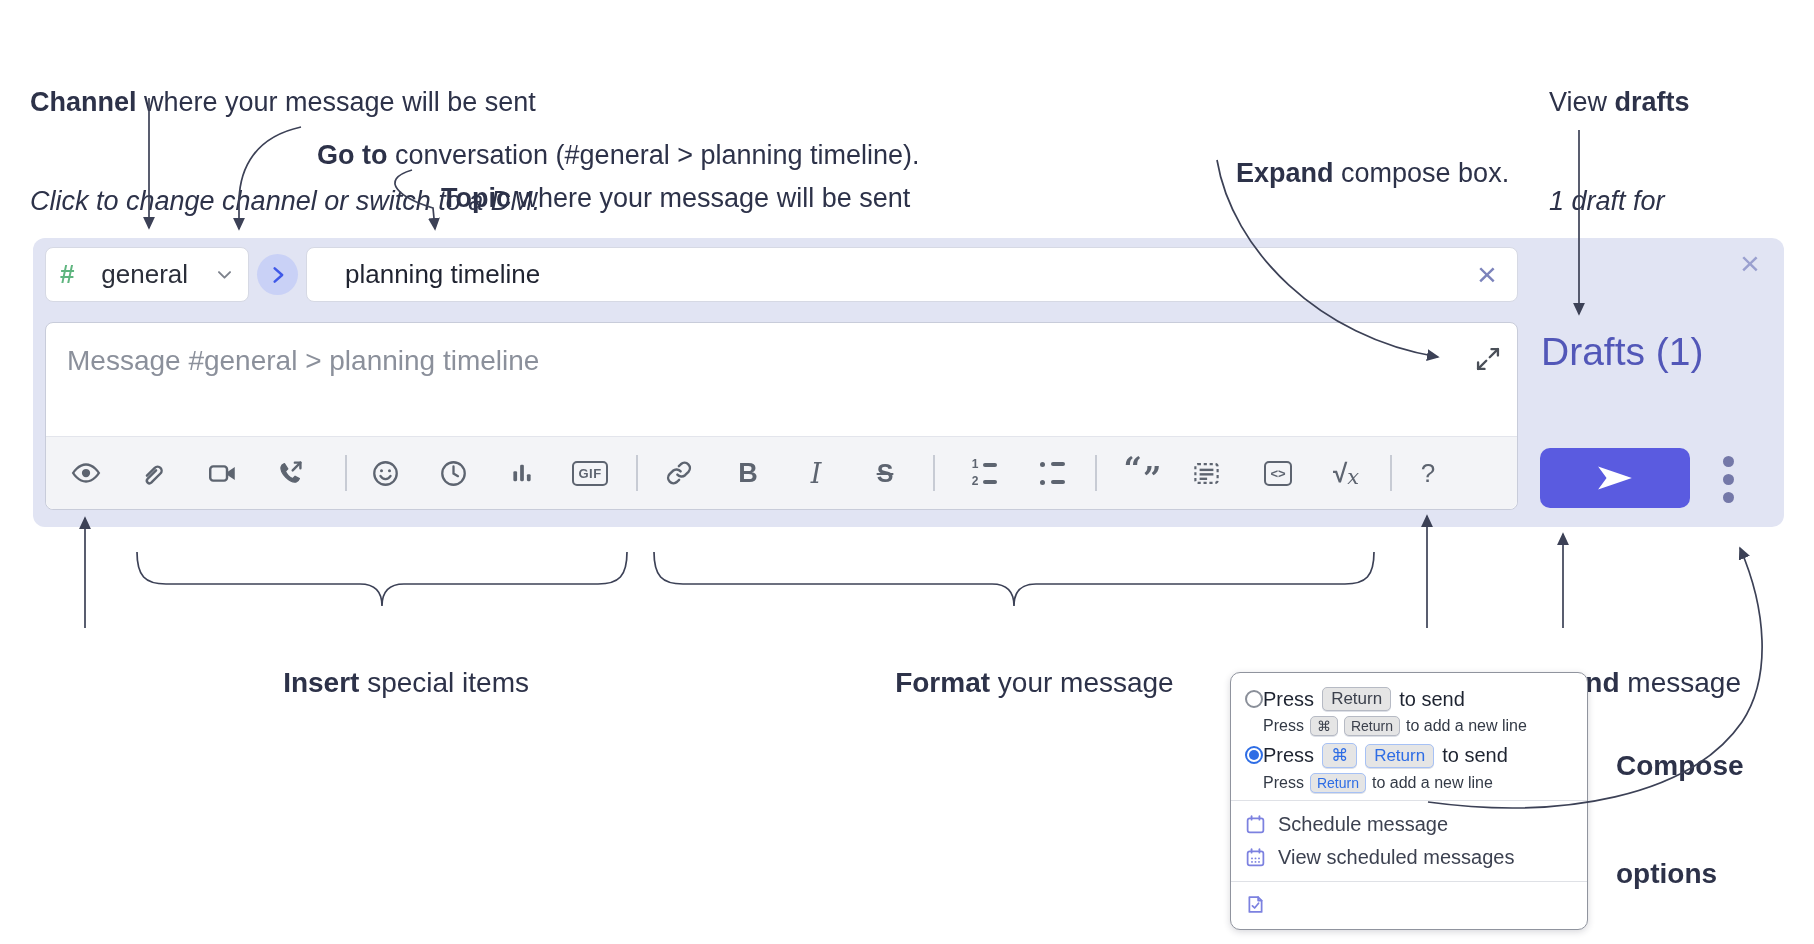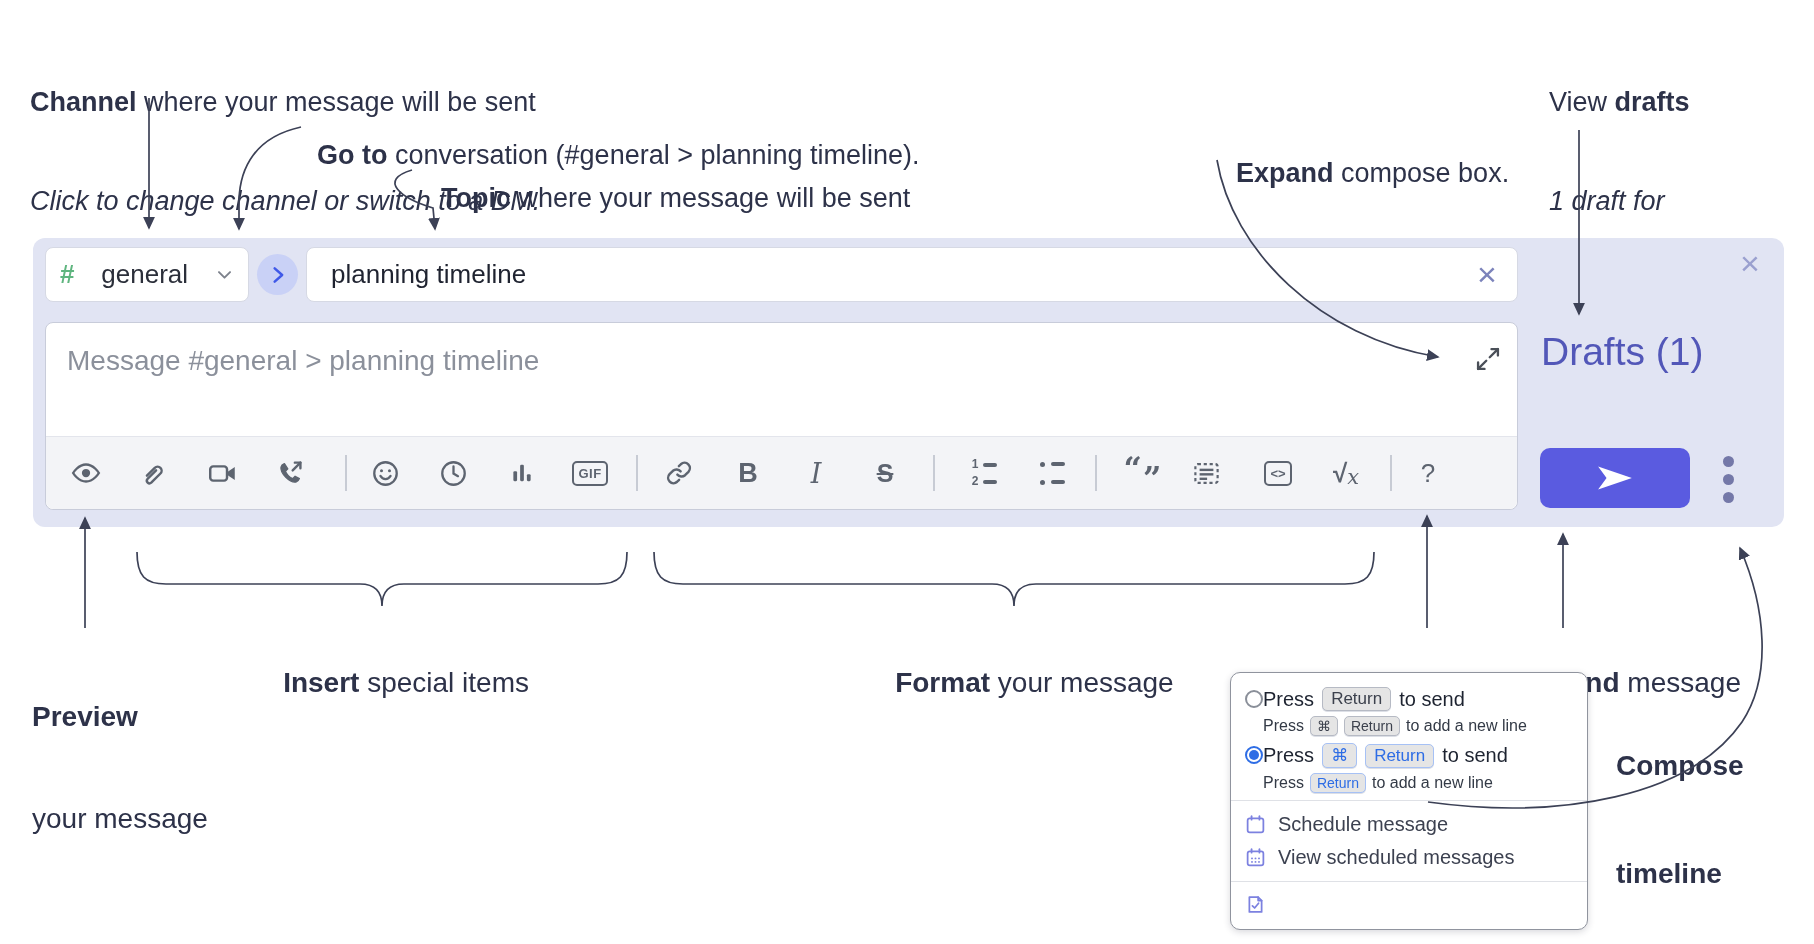--- a/index.html
+++ b/index.html
@@ -14,21 +14,21 @@
   
   #panel{left:33px;top:238px;width:1751px;height:289px;background:#e1e4f3;border-radius:12px;}
   .field{position:absolute;background:#fff;border:1px solid #d6d9e4;border-radius:8px;box-sizing:border-box;}
   #channel-btn{left:12px;top:9px;width:204px;height:55px;display:flex;align-items:center;gap:10px;
                padding:0 14px;cursor:pointer;}
   #channel-btn .hash{color:#5fb57f;font-weight:700;font-size:26px;}
   #channel-btn .cname{font-size:26px;color:#2b2f3a;flex:1;}
   #goto-btn{left:224px;top:16px;width:41px;height:41px;border-radius:50%;background:#c9d1f6;
             display:flex;align-items:center;justify-content:center;cursor:pointer;}
   #topic-field{left:273px;top:9px;width:1212px;height:55px;font-size:26px;color:#1f2330;
-               padding:0 56px 0 24px;outline:none;font-family:"Liberation Sans",sans-serif;}
+               padding:0 56px 0 38px;outline:none;font-family:"Liberation Sans",sans-serif;}
   #topic-clear{left:1432px;top:13px;width:44px;height:46px;font-size:34px;color:#7c83bb;border:none;
                background:none;cursor:pointer;line-height:44px;text-align:center;padding:0;}
   #panel-close{left:1694px;top:2px;width:46px;height:46px;font-size:34px;font-weight:300;color:#9aa0cf;
                border:none;background:none;cursor:pointer;line-height:44px;text-align:center;padding:0;}
   #msgbox{left:12px;top:84px;width:1473px;height:188px;border:1px solid #c8ccda;}
   #placeholder{left:21px;top:22px;font-size:28px;color:#8b909b;}
   #expand-btn{right:14px;top:22px;width:30px;height:30px;border:none;background:none;cursor:pointer;padding:0;color:#4a4f58;}
   #toolbar{position:absolute;left:0;right:0;bottom:0;height:72px;background:#f3f4f7;
            border-top:1px solid #e3e5ec;border-radius:0 0 8px 8px;}
   .tbtn{position:absolute;top:7px;width:44px;height:58px;border:none;background:none;padding:0;cursor:pointer;
@@ -281,39 +281,35 @@
       </svg>
     </button>
 
     <button id="kebab-btn" class="abs">
       <i></i>
         <i></i>
         <i></i>
     </button>
   </div>
 
-  <div class="abs bl" style="left:32px;top:632px;">
-    <div class="b">Preview</div>
-    <div>your message</div>
-  </div>
   <div class="abs bl" style="left:252px;top:632px;">
     <span class="b">Insert</span><span> special items</span>
   </div>
   <div class="abs bl" style="left:864px;top:632px;">
     <span class="b">Format</span><span> your message</span>
   </div>
   <div class="abs bl" style="left:1265px;top:632px;">
     <span>Formatting </span><span class="b">help</span>
   </div>
   <div class="abs bl" style="left:1520px;top:632px;">
     <span class="b">Send</span><span> message</span>
   </div>
   <div class="abs bl" style="left:1616px;top:676px;line-height:36px;">
     <div class="b">Compose</div>
-    <div class="b">timeline</div>
+    <div class="b">options</div>
     
   </div>
 
   <div id="popup" class="abs">
 
     <div class="opt">
       <span class="radio"></span>
       <div>
         <div class="optmain">
           <span>Press</span>

